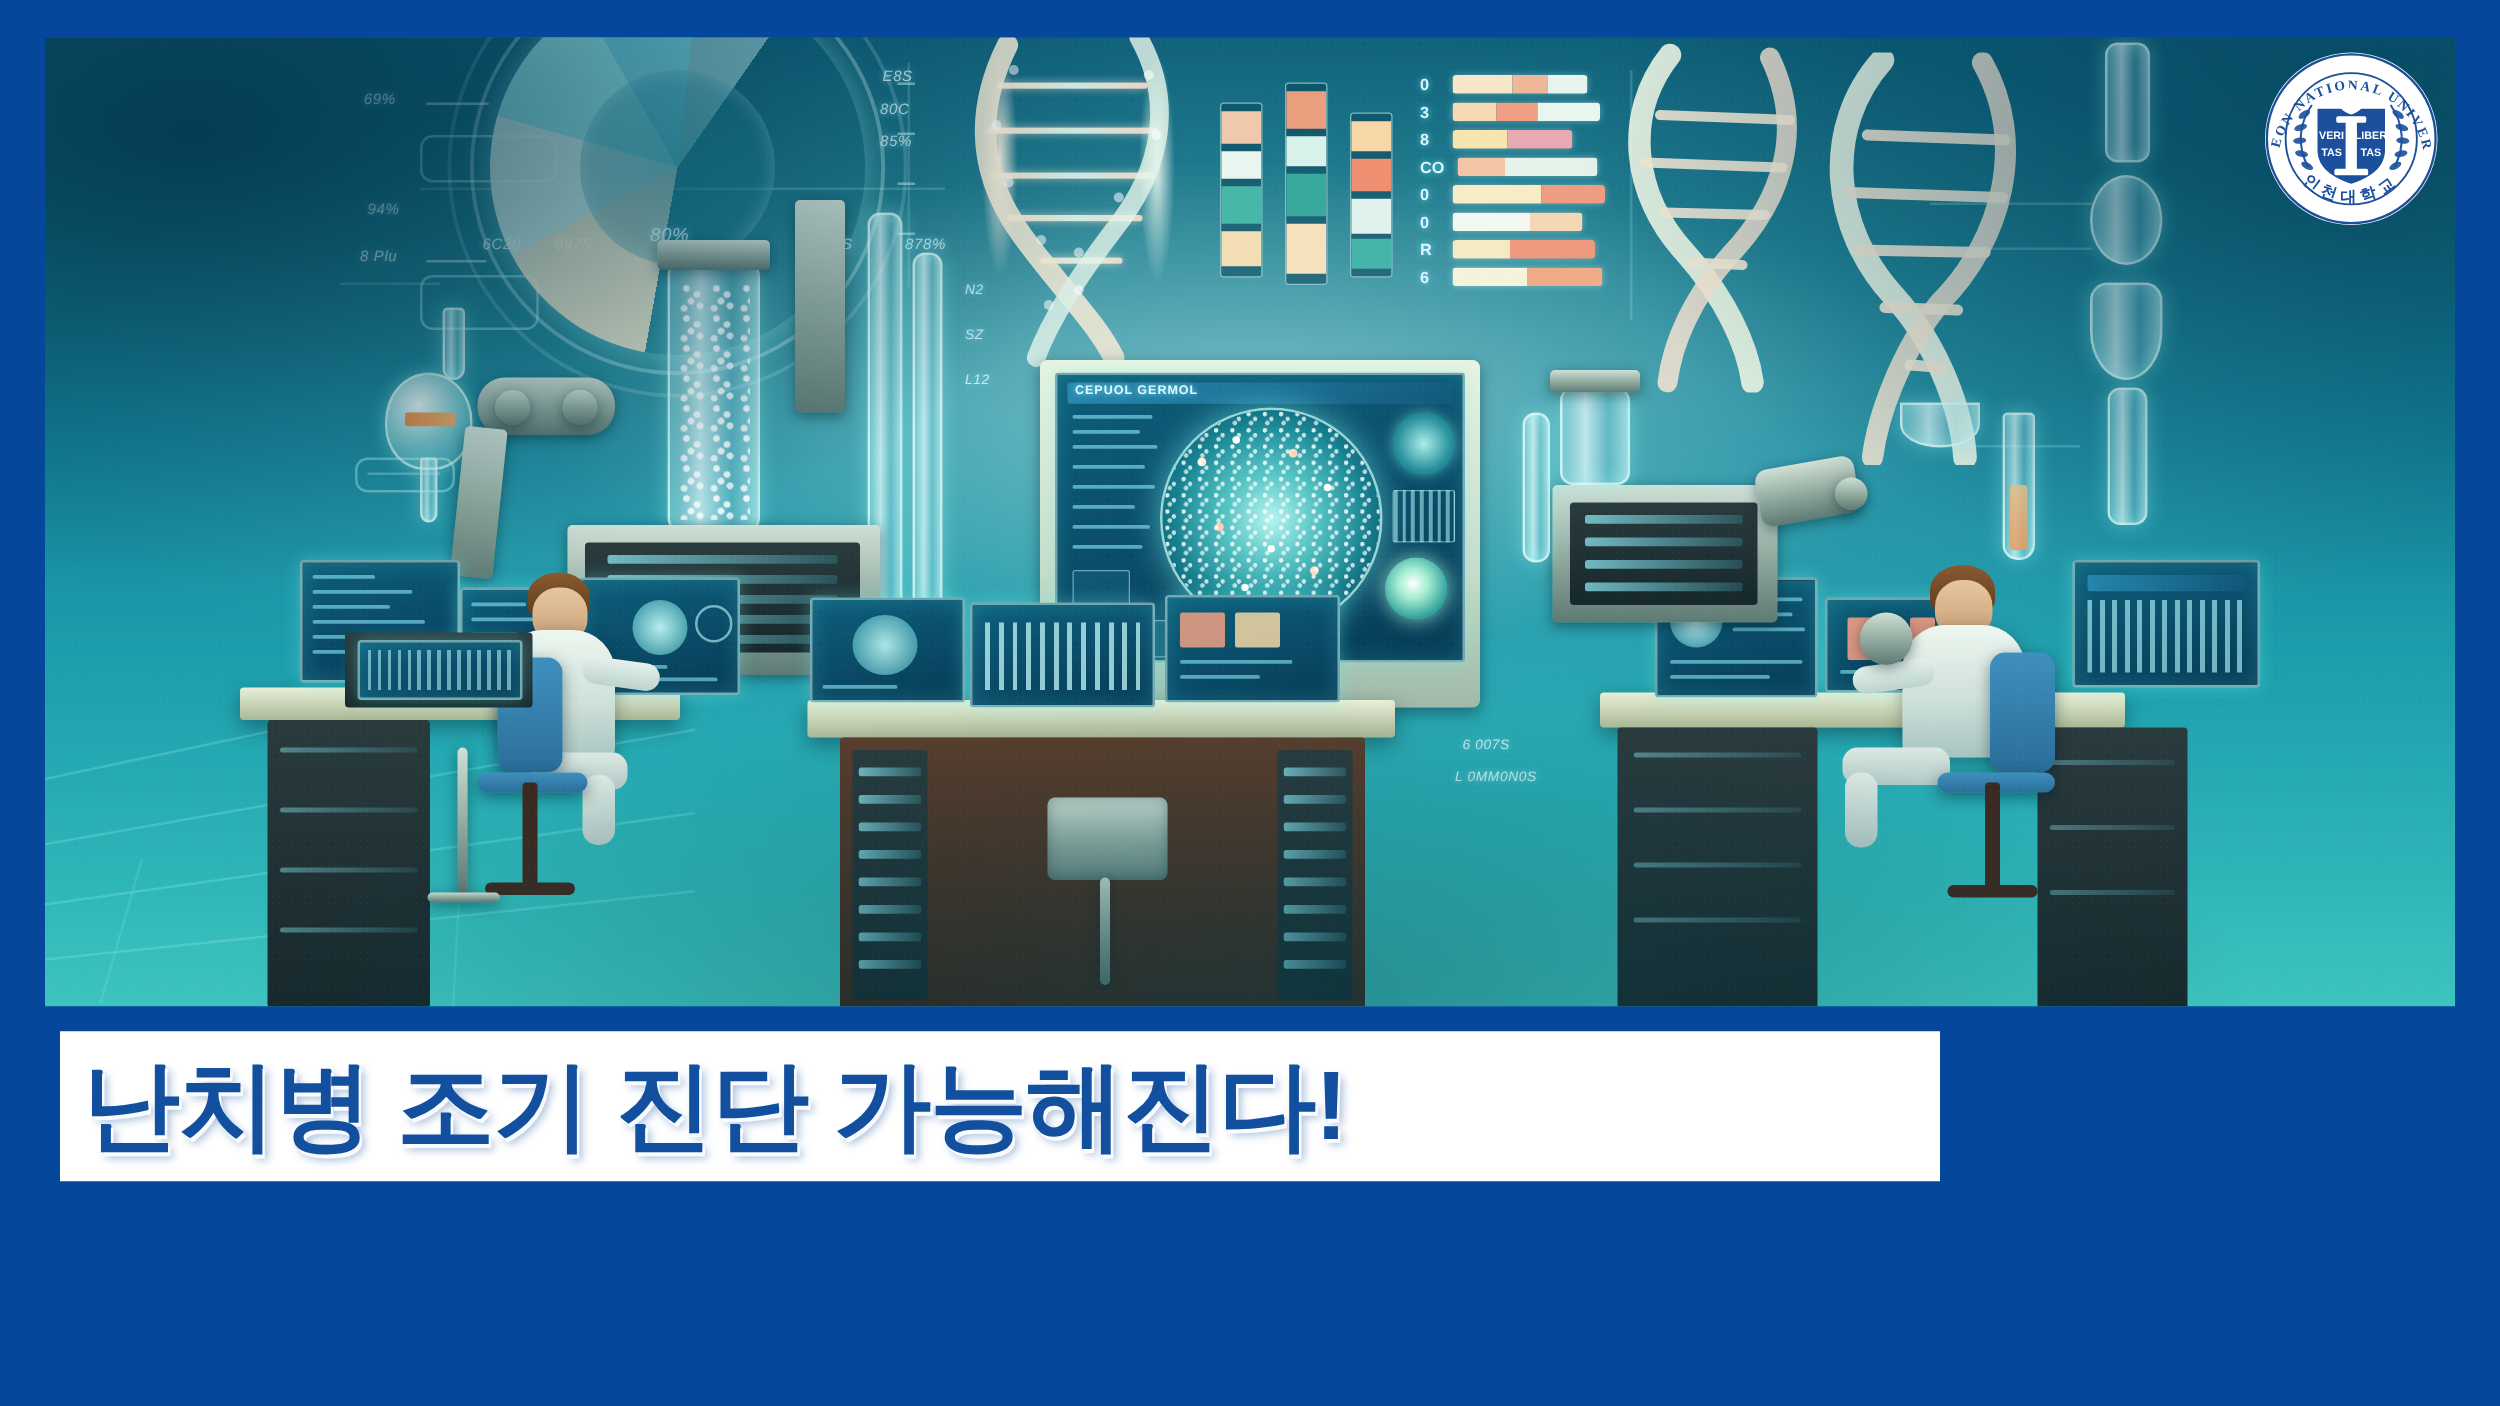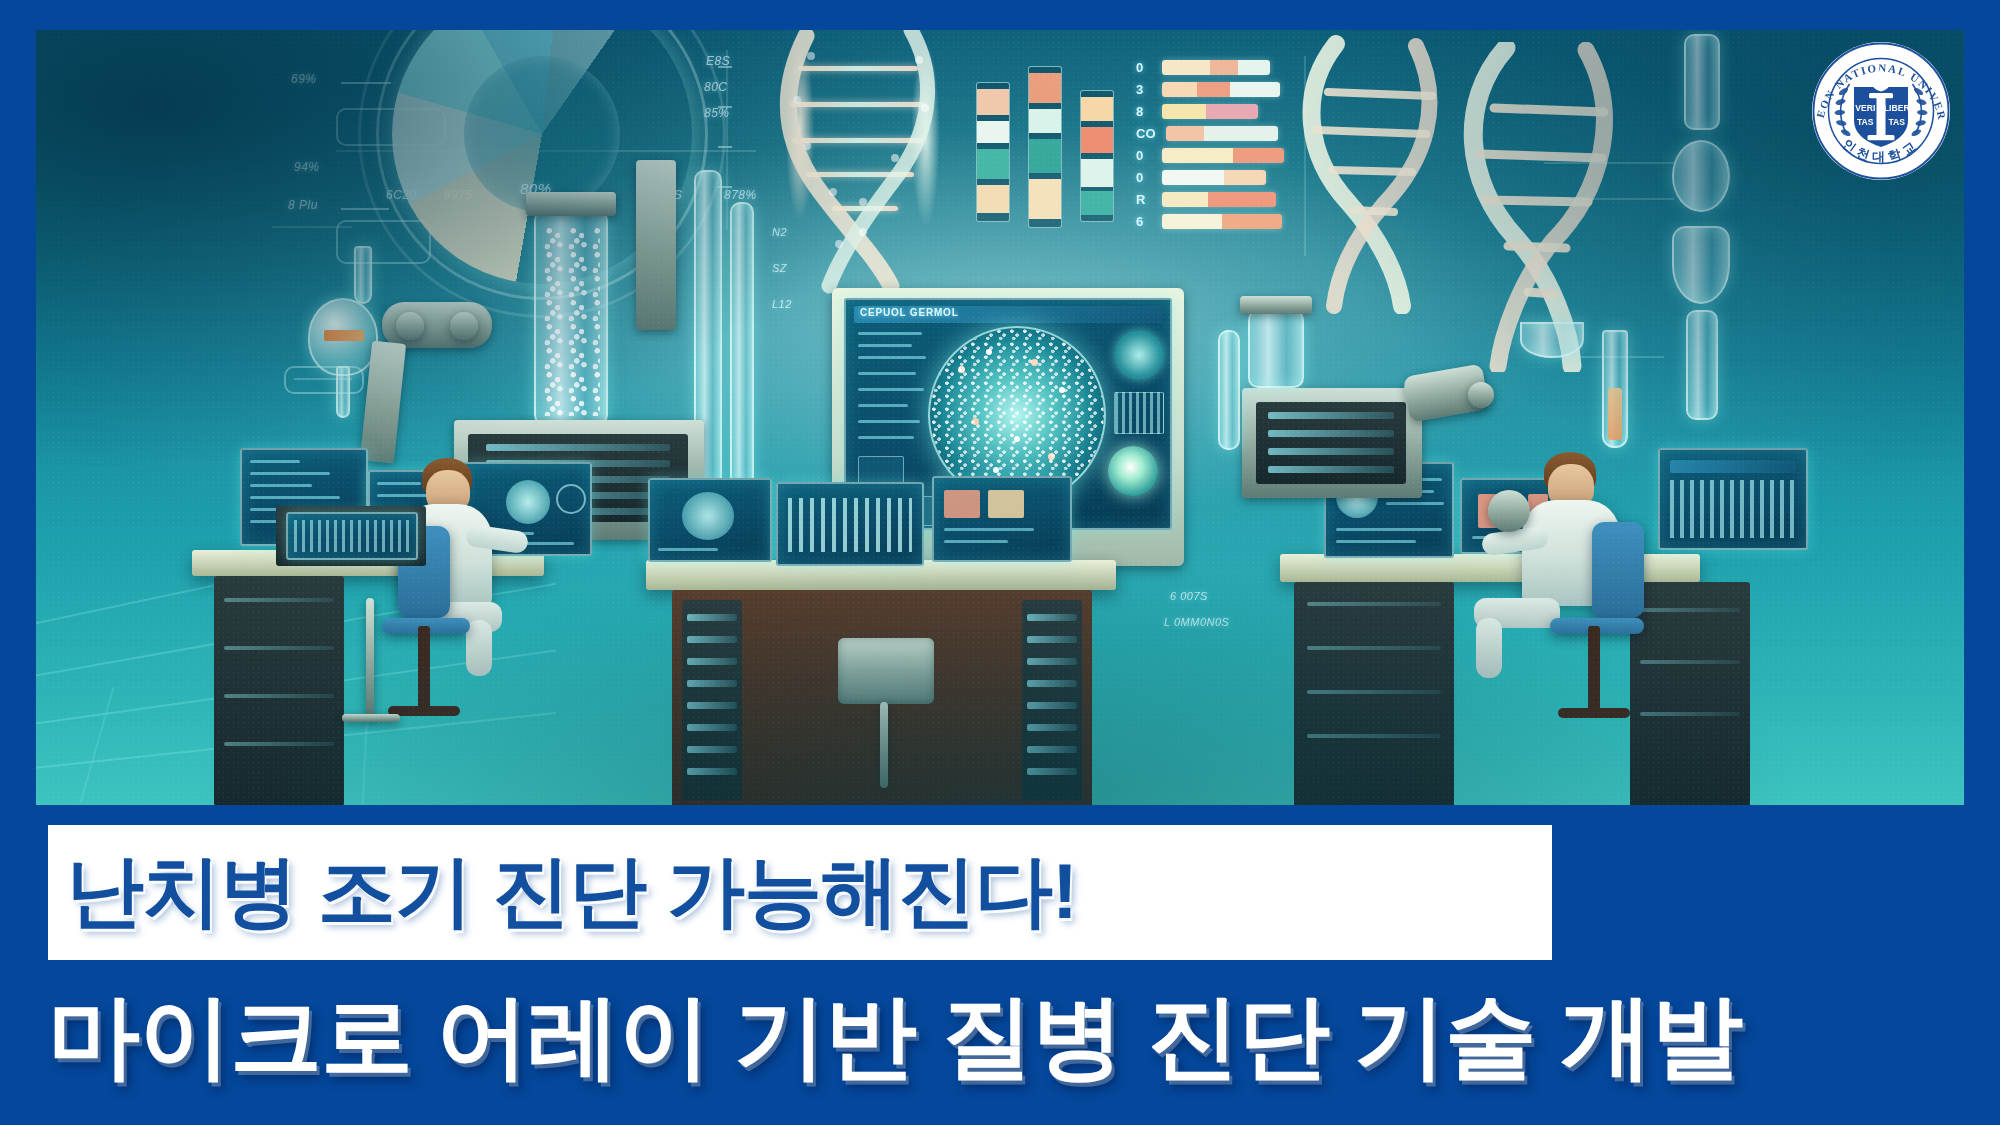--- a/index.html
+++ b/index.html
@@ -101,21 +101,21 @@
   .chair{position:absolute;background:linear-gradient(180deg,#3f8fbe,#2a6e99);border-radius:12px;box-shadow:0 4px 12px rgba(0,25,40,.45);}
   .chairpost{position:absolute;background:#3a2a22;border-radius:3px;}
   .arm{position:absolute;background:linear-gradient(180deg,#e6f1ec,#bcd3cd);border-radius:14px;}
   .leg{position:absolute;background:linear-gradient(180deg,#dbe9e4,#b2c8c4);border-radius:12px;}
 
   
   .logo{position:absolute;right:44px;top:36px;width:150px;height:150px;}
 
   
   .headline-box{
-    position:absolute;left:48px;top:825px;width:1504px;height:135px;background:#ffffff;
+    position:absolute;left:48px;top:825px;width:1504px;height:120px;background:#ffffff;
     display:flex;align-items:center;
   }
   .headline1{
     margin-left:18px;color:#12509f;font-size:78px;font-weight:700;letter-spacing:-1px;
     white-space:nowrap;text-shadow:2px 3px 0 rgba(255,255,255,.9), 4px 5px 7px rgba(60,110,175,.45);
   }
   .headline2{
     position:absolute;left:48px;top:975px;width:1904px;color:#ffffff;font-size:92px;font-weight:700;
     letter-spacing:-1px;white-space:nowrap;
     text-shadow:3px 4px 0 rgba(255,255,255,.25), 5px 7px 10px rgba(0,25,70,.55);
@@ -599,15 +599,14 @@
         <text x="79" y="118">TAS</text>
         <text x="121" y="100">LIBER</text>
         <text x="121" y="118">TAS</text>
       </g>
     </svg>
   </div>
 
   <div class="headline-box">
     <div class="headline1">난치병 조기 진단 가능해진다!</div>
   </div>
-  <div class="headline2">마이크로 어레이 기반 질병 진단 기술 개발</div>
 
 </div>
 
 </body></html>

